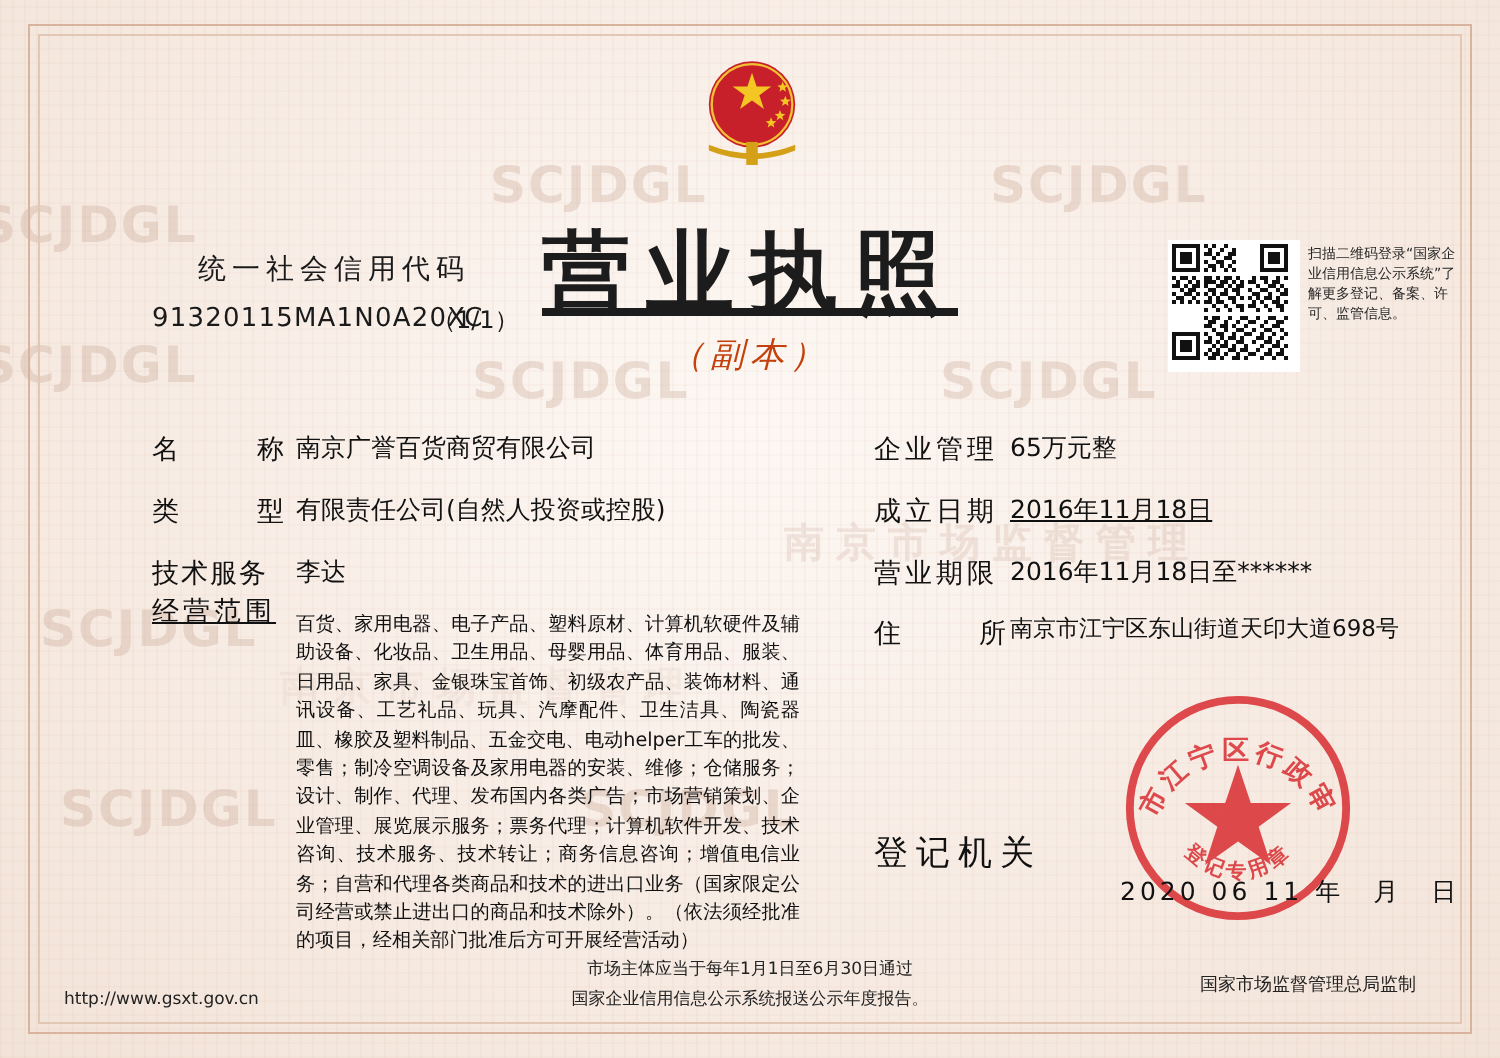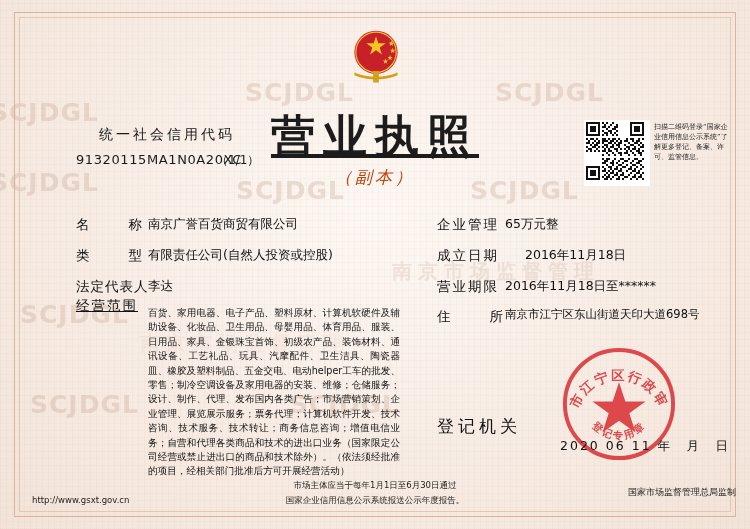--- a/index.html
+++ b/index.html
@@ -221,21 +221,21 @@
     transform: translateX(-50%);
     bottom: 22px;
     font-size: 8.5px;
     color: #222;
     line-height: 1.7;
     text-align: center;
     white-space: nowrap;
   }
   .footer-right {
     position: absolute;
-    right: 14px; bottom: 30px;
+    right: 42px; bottom: 30px;
     font-size: 9px;
     color: #222;
     white-space: nowrap;
     padding-left: 48px;
   }
 </style>
 </head>
 <body>
 
 <div id="page">
@@ -483,31 +483,31 @@
     </svg>
   </div>
   <div class="qr-note">扫描二维码登录“国家企业信用信息公示系统”了解更多登记、备案、许可、监管信息。</div>
 
   <div class="field-label" style="left:76px; top:216px;">名　　称</div>
   <div class="field-value" style="left:148px; top:216px;">南京广誉百货商贸有限公司</div>
 
   <div class="field-label" style="left:76px; top:247px;">类　　型</div>
   <div class="field-value" style="left:148px; top:247px;">有限责任公司(自然人投资或控股)</div>
 
-  <div class="field-label" style="left:76px; top:278px; letter-spacing:1px;">法定代表人</div>
+  <div class="field-label" style="left:76px; top:278px; letter-spacing:1px;">技术服务</div>
   <div class="field-value" style="left:148px; top:278px;">李达</div>
 
   <div class="field-label" style="left:76px; top:297px; letter-spacing:2px;text-decoration:underline;">经营范围</div>
   <div class="scope-text">百货、家用电器、电子产品、塑料原材、计算机软硬件及辅助设备、化妆品、卫生用品、母婴用品、体育用品、服装、日用品、家具、金银珠宝首饰、初级农产品、装饰材料、通讯设备、工艺礼品、玩具、汽摩配件、卫生洁具、陶瓷器皿、橡胶及塑料制品、五金交电、电动helper工车的批发、零售；制冷空调设备及家用电器的安装、维修；仓储服务；设计、制作、代理、发布国内各类广告；市场营销策划、企业管理、展览展示服务；票务代理；计算机软件开发、技术咨询、技术服务、技术转让；商务信息咨询；增值电信业务；自营和代理各类商品和技术的进出口业务（国家限定公司经营或禁止进出口的商品和技术除外）。（依法须经批准的项目，经相关部门批准后方可开展经营活动）</div>
 
   <div class="field-label" style="left:437px; top:216px; letter-spacing:2px;">企业管理</div>
   <div class="field-value" style="left:505px; top:216px;">65万元整</div>
 
   <div class="field-label" style="left:437px; top:247px; letter-spacing:2px;">成立日期</div>
-  <div class="field-value" style="left:525px; top:247px;">2016年11月18日</div>
+  <div class="field-value" style="left:505px; top:247px;text-decoration:underline;">2016年11月18日</div>
 
   <div class="field-label" style="left:437px; top:278px; letter-spacing:2px;">营业期限</div>
   <div class="field-value" style="left:505px; top:278px;">2016年11月18日至******</div>
 
   <div class="field-label" style="left:437px; top:308px;">住　　所</div>
   <div class="addr-text">南京市江宁区东山街道天印大道698号</div>
 
   <div class="reg-label">登记机关</div>
 
   <div class="seal">

